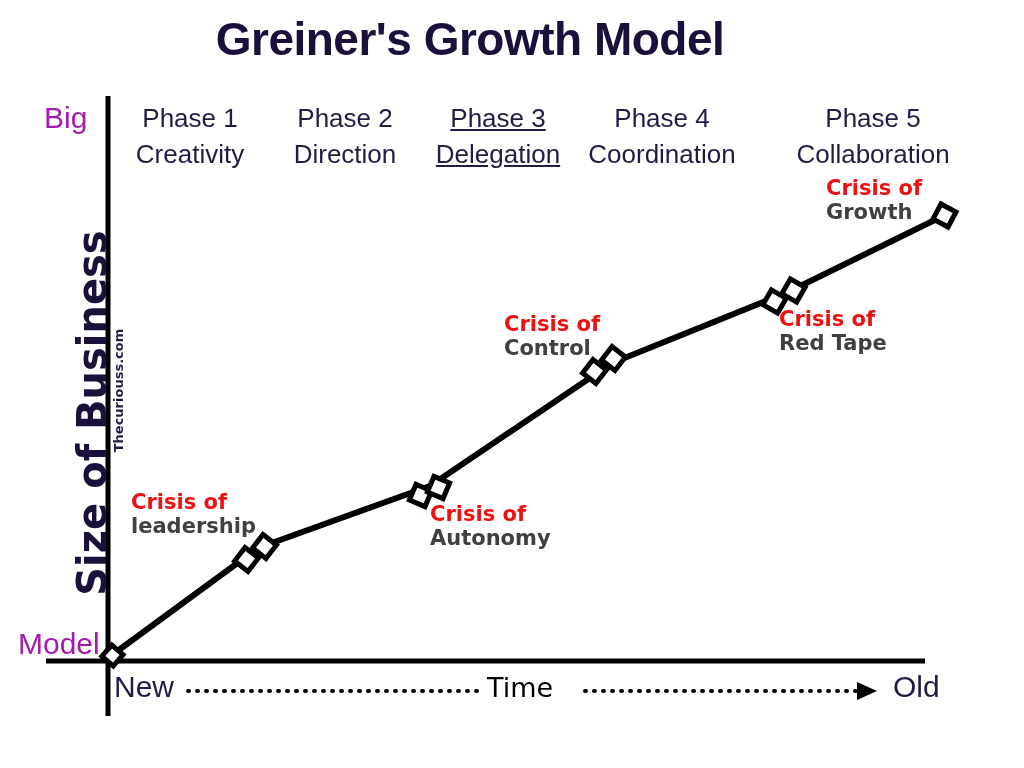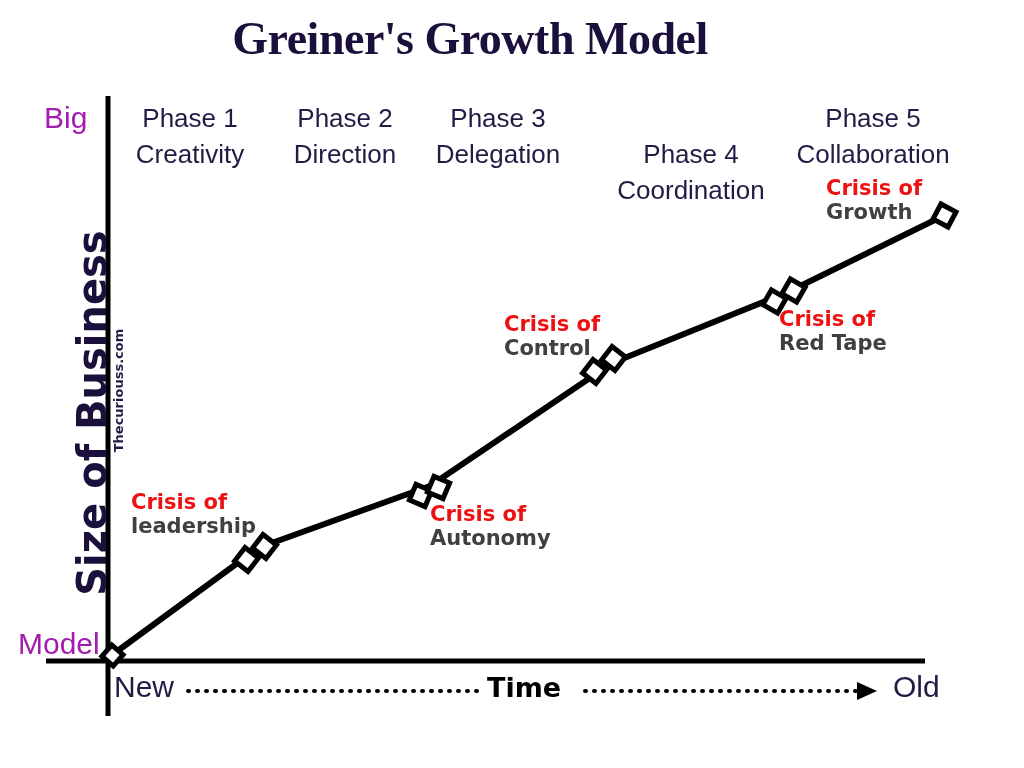--- a/index.html
+++ b/index.html
@@ -27,21 +27,21 @@
   .chart-title {
     position: absolute;
     top: 12px;
     left: 0;
     width: 940px;
     text-align: center;
     font-size: 46px;
     font-weight: 700;
     letter-spacing: -0.5px;
     color: #1b0f3b;
-    font-family: Liberation Serif, serif;
+    font-family: Liberation Sans, sans-serif;
     white-space: nowrap;
   }
 
   
   .axis-word {
     position: absolute;
     font-size: 30px;
     color: #a21caf;
     font-family: "Liberation Sans", sans-serif;
     white-space: nowrap;
@@ -121,21 +121,21 @@
     font-family: "Liberation Sans", sans-serif;
     white-space: nowrap;
   }
   #new-label { left: 114px; top: 670px; }
   #old-label { left: 893px; top: 670px; }
   #time-label {
     position: absolute;
     left: 487px;
     top: 672px;
     font-size: 27px;
-    font-weight: 700;
+    font-weight: 400;
     color: #000000;
     font-family: "DejaVu Sans", sans-serif;
     white-space: nowrap;
   }
 </style>
 </head>
 <body>
 
 <svg id="canvas" viewBox="0 0 1024 768" xmlns="http://www.w3.org/2000/svg">
 
@@ -187,25 +187,25 @@
 <div class="watermark">Thecuriouss.com</div>
 
 <div class="phase" style="left:85px;">
   <span class="pl1">Phase 1</span>
   <span class="pl2">Creativity</span>
 </div>
 <div class="phase" style="left:240px;">
   <span class="pl1">Phase 2</span>
   <span class="pl2">Direction</span>
 </div>
-<div class="phase" style="left:393px;">
+<div class="phase" style="left:393px;text-decoration:underline;">
   <span class="pl1">Phase 3</span>
   <span class="pl2">Delegation</span>
 </div>
-<div class="phase" style="left:586px;margin-top:36px;">
+<div class="phase" style="left:557px;">
   <span class="pl1">Phase 4</span>
   <span class="pl2">Coordination</span>
 </div>
 <div class="phase" style="left:768px;">
   <span class="pl1">Phase 5</span>
   <span class="pl2">Collaboration</span>
 </div>
 
 <div class="crisis" id="crisis-leadership">
   <span class="c-top">Crisis of</span>

